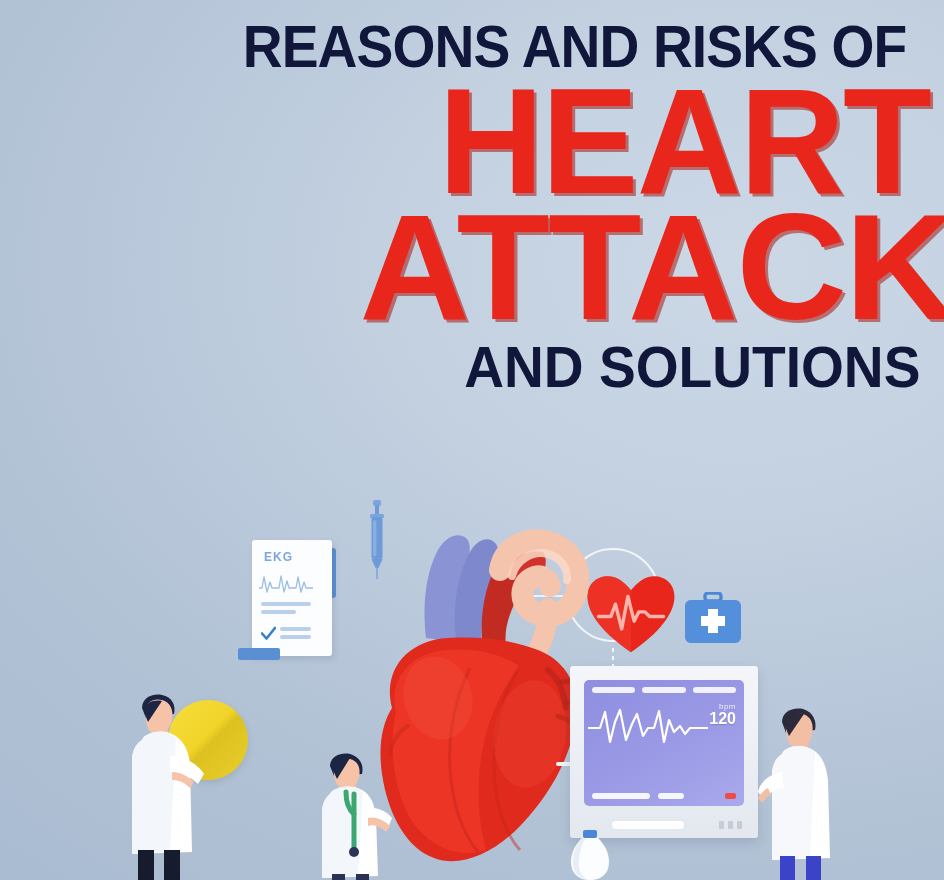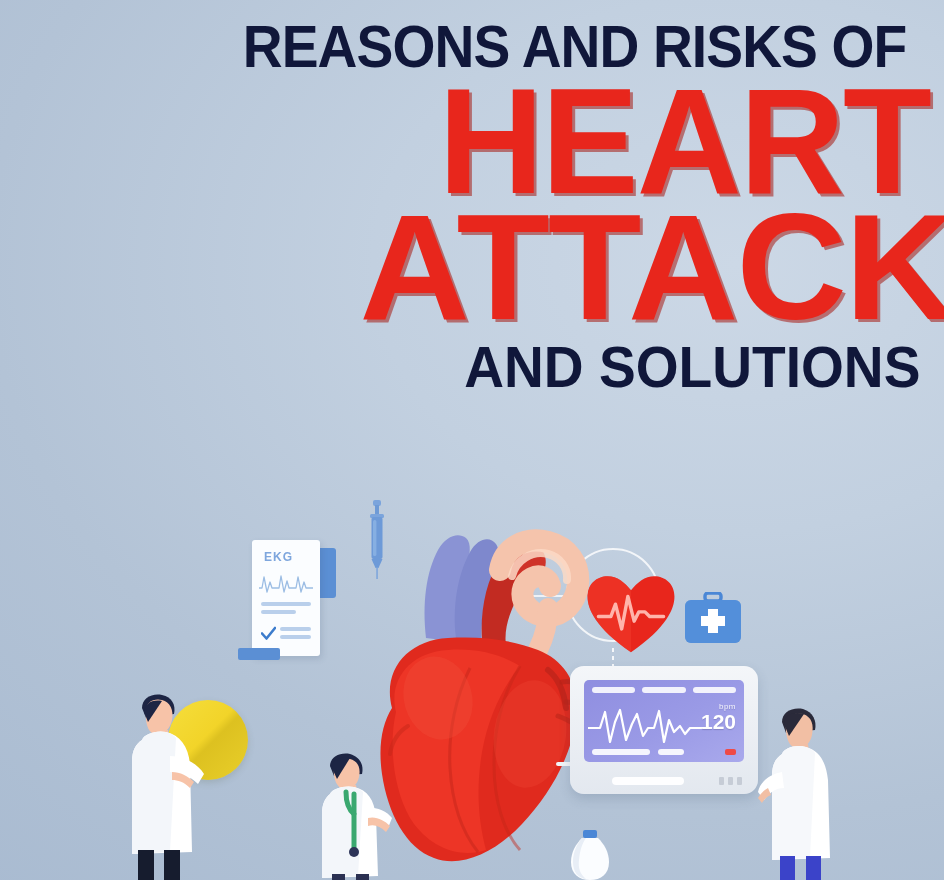--- a/index.html
+++ b/index.html
@@ -82,21 +82,21 @@
     width: 58px; height: 52px;
   }
   .hshape { width: 100%; height: 100%; display: block; }
 
   
   .syringe { position: absolute; left: 366px; top: 500px; width: 22px; height: 80px; }
 
   
   .ekg-doc {
     position: absolute; left: 252px; top: 540px;
-    width: 68px; height: 116px;
+    width: 80px; height: 116px;
     background: #fbfdff;
     border-radius: 3px;
     box-shadow: 2px 3px 6px rgba(60,80,110,0.16);
   }
   .ekg-tab {
     position: absolute; left: 314px; top: 548px;
     width: 22px; height: 50px;
     background: #5b8fd4; border-radius: 3px;
   }
   .ekg-title {
@@ -123,40 +123,40 @@
 
   
   .kit { position: absolute; left: 684px; top: 592px; width: 58px; height: 52px; }
 
   
   .heart-anat { position: absolute; left: 352px; top: 520px; width: 256px; height: 360px; }
 
   
   .monitor {
     position: absolute; left: 570px; top: 666px;
-    width: 188px; height: 128px;
+    width: 188px; height: 172px;
     background: linear-gradient(180deg,#f4f6f9 0%,#e3e8ef 100%);
-    border-radius: 14px;
+    border-radius: 3px;
     box-shadow: 0 5px 12px rgba(55,75,105,0.18);
   }
   .monitor-screen {
     position: absolute; left: 14px; top: 14px; right: 14px; bottom: 32px;
     background: linear-gradient(150deg,#8f8ee0 0%,#9a9ae6 55%,#a9a9ec 100%);
     border-radius: 5px; overflow: hidden;
   }
   .scr-top { position: absolute; left: 8px; top: 7px; right: 8px; display: flex; gap: 7px; }
   .scr-top i { flex: 1; height: 6px; background: rgba(255,255,255,0.88); border-radius: 3px; }
   .scr-wave { position: absolute; left: 4px; top: 22px; width: 120px; height: 48px; }
   .scr-read {
     position: absolute; right: 8px; top: 22px;
     text-align: right; color: #ffffff;
     text-shadow: 0 1px 1px rgba(80,80,140,0.35);
   }
   .scr-read .u { font-size: 8px; opacity: .9; letter-spacing: .5px; }
-  .scr-read .v { font-size: 21px; font-weight: 700; line-height: 1; }
+  .scr-read .v { font-size: 16px; font-weight: 700; line-height: 1; }
   .scr-bot { position: absolute; left: 8px; bottom: 7px; display: flex; gap: 8px; }
   .scr-bot i { height: 6px; background: rgba(255,255,255,0.9); border-radius: 3px; }
   .scr-bot i.w1 { width: 58px; }
   .scr-bot i.w2 { width: 26px; }
   .scr-red { position: absolute; right: 8px; bottom: 7px; width: 11px; height: 6px; background: #ef4a46; border-radius: 2px; }
   .mon-foot-bar {
     position: absolute; left: 42px; bottom: 9px;
     width: 72px; height: 8px; background: rgba(255,255,255,0.95); border-radius: 4px;
   }
   .mon-dots { position: absolute; right: 16px; bottom: 9px; display: flex; gap: 4px; }

